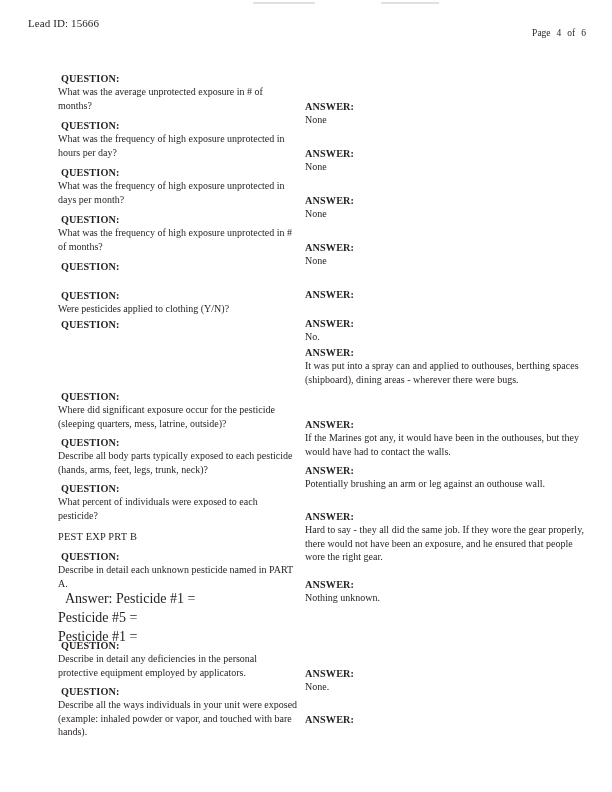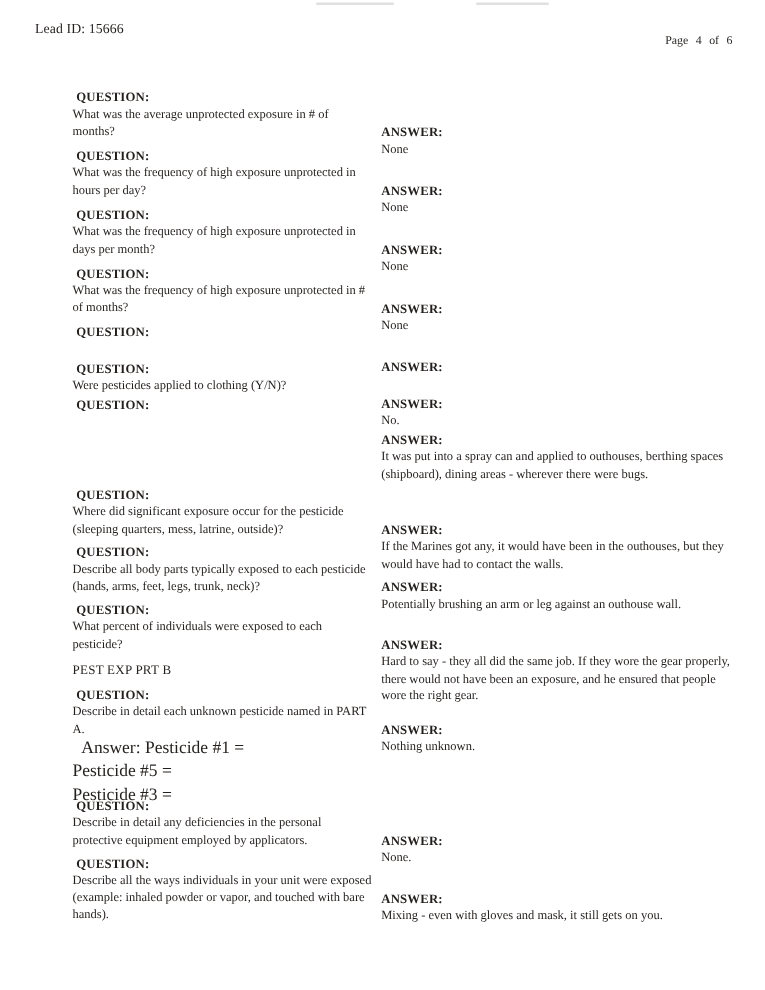--- a/index.html
+++ b/index.html
@@ -155,21 +155,21 @@
         <p class="body-text">What percent of individuals were exposed to each pesticide?</p>
       </div>
 
       <div class="section-heading" style="top:459px">PEST EXP PRT B</div>
 
       <div class="block" style="top:478px">
         <p class="label q">QUESTION:</p>
         <p class="body-text">Describe in detail each unknown pesticide named in PART A.</p>
         <p class="sub-line indent">Answer:  Pesticide #1 =</p>
         <p class="sub-line">Pesticide #5 =</p>
-        <p class="sub-line">Pesticide #3 =</p>
+        <p class="sub-line">Pesticide #1 =</p>
       </div>
       <div class="block" style="top:567px">
         <p class="label q">QUESTION:</p>
         <p class="body-text">Describe in detail any deficiencies in the personal protective equipment employed by applicators.</p>
       </div>
       <div class="block" style="top:613px">
         <p class="label q">QUESTION:</p>
         <p class="body-text">Describe all the ways individuals in your unit were exposed (example: inhaled powder or vapor, and touched with bare hands).</p>
       </div>
     </div>
@@ -217,18 +217,17 @@
       <div class="block" style="top:478px">
         <p class="label">ANSWER:</p>
         <p class="body-text">Nothing unknown.</p>
       </div>
       <div class="block" style="top:567px">
         <p class="label">ANSWER:</p>
         <p class="body-text">None.</p>
       </div>
       <div class="block" style="top:613px">
         <p class="label">ANSWER:</p>
-        <p class="body-text">Mixing - even with gloves and mask, it still gets on you.</p>
       </div>
     </div>
 
   </div>
 </div>
 
 </body></html>

